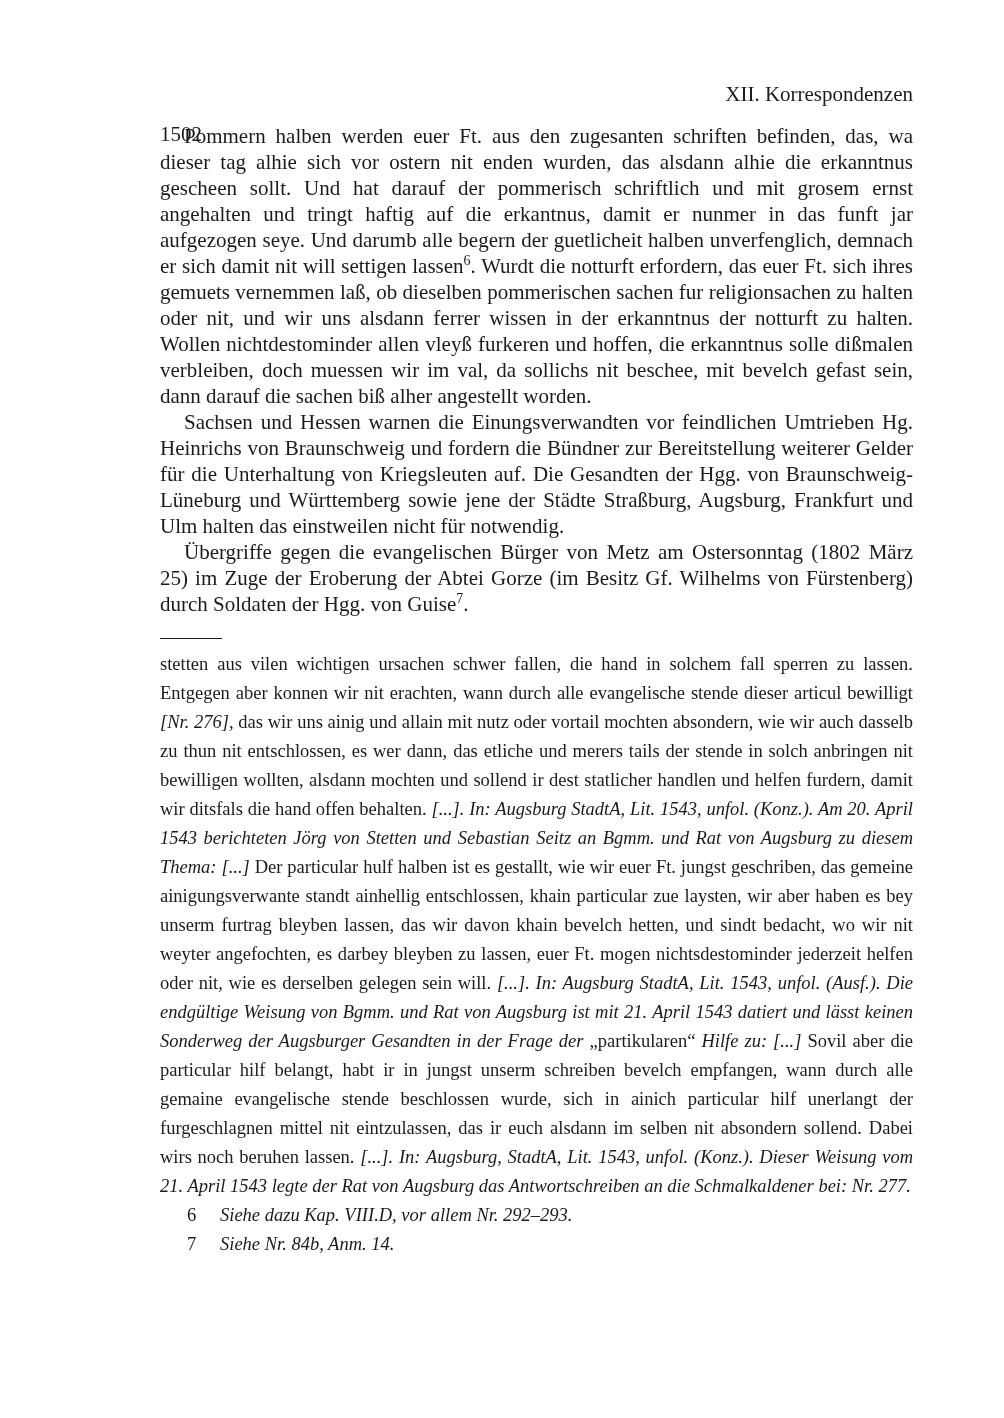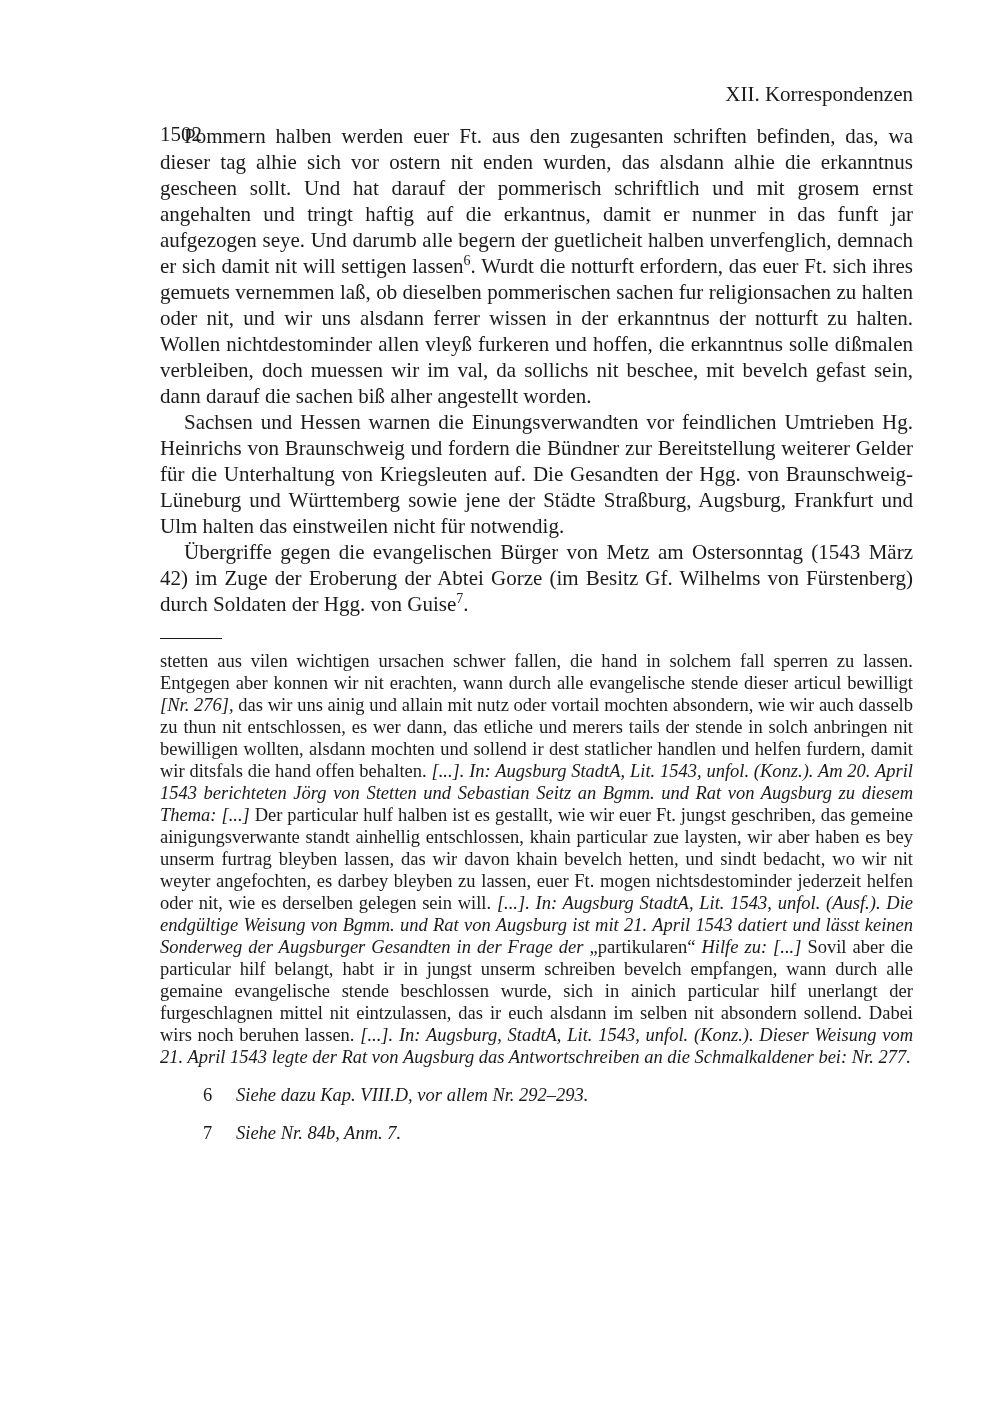--- a/index.html
+++ b/index.html
@@ -49,25 +49,25 @@
     vertical-align: super;
   }
   .footnote-rule {
     width: 62px;
     height: 0;
     border-top: 1.4px solid #1b1b1b;
     margin: 21px 0 11px 0;
   }
   .footnotes {
     font-size: 18.5px;
-    line-height: 22px;
+    line-height: 29px;
     text-align: justify;
   }
   .fn-cont { margin: 0; }
-  .fn-item { margin: 16px; }
+  .fn-item { margin: 0; }
   .fn-num {
     display: inline-block;
     margin-left: 27px;
     width: 33px;
     font-style: normal;
   }
 </style>
 </head>
 <body>
 
@@ -76,26 +76,26 @@
   <header class="running-header">
     <span class="page-num">1502</span>
     <span class="running-head">XII. Korrespondenzen</span>
   </header>
 
   <main class="text-block">
     <p class="para indent"><span>Pommern halben werden euer Ft. aus den zugesanten schriften befinden, das, wa dieser tag alhie sich vor ostern nit enden wurden, das alsdann alhie die erkanntnus gescheen sollt. Und hat darauf der pommerisch schriftlich und mit grosem ernst angehalten und tringt haftig auf die erkantnus, damit er nunmer in das funft jar aufgezogen seye. Und darumb alle begern der guetlicheit halben unverfenglich, demnach er sich damit nit will settigen lassen</span><sup class="fnref">6</sup><span>. Wurdt die notturft erfordern, das euer Ft. sich ihres gemuets vernemmen laß, ob dieselben pommerischen sachen fur religionsachen zu halten oder nit, und wir uns alsdann ferrer wissen in der erkanntnus der notturft zu halten. Wollen nichtdestominder allen vleyß furkeren und hoffen, die erkanntnus solle dißmalen verbleiben, doch muessen wir im val, da sollichs nit beschee, mit bevelch gefast sein, dann darauf die sachen biß alher angestellt worden.</span></p>
 
     <p class="para indent italic">Sachsen und Hessen warnen die Einungsverwandten vor feindlichen Umtrieben Hg. Heinrichs von Braunschweig und fordern die Bündner zur Bereitstellung weiterer Gelder für die Unterhaltung von Kriegsleuten auf. Die Gesandten der Hgg. von Braunschweig-Lüneburg und Württemberg sowie jene der Städte Straßburg, Augsburg, Frankfurt und Ulm halten das einstweilen nicht für notwendig.</p>
 
-    <p class="para indent italic"><span>Übergriffe gegen die evangelischen Bürger von Metz am Ostersonntag (1543 März 42) im Zuge der Eroberung der Abtei Gorze (im Besitz Gf. Wilhelms von Fürstenberg) durch Soldaten der Hgg. von Guise</span><sup class="fnref">7</sup><span>.</span></p>
+    <p class="para indent italic"><span>Übergriffe gegen die evangelischen Bürger von Metz am Ostersonntag (1802 März 25) im Zuge der Eroberung der Abtei Gorze (im Besitz Gf. Wilhelms von Fürstenberg) durch Soldaten der Hgg. von Guise</span><sup class="fnref">7</sup><span>.</span></p>
   </main>
 
   <div class="footnote-rule"></div>
 
   <section class="footnotes">
     <p class="fn-cont"><span>stetten aus vilen wichtigen ursachen schwer fallen, die hand in solchem fall sperren zu lassen. Entgegen aber konnen wir nit erachten, wann durch alle evangelische stende dieser articul bewilligt </span><span class="it">[Nr. 276],</span><span> das wir uns ainig und allain mit nutz oder vortail mochten absondern, wie wir auch dasselb zu thun nit entschlossen, es wer dann, das etliche und merers tails der stende in solch anbringen nit bewilligen wollten, alsdann mochten und sollend ir dest statlicher handlen und helfen furdern, damit wir ditsfals die hand offen behalten. </span><span class="it">[...]. In: Augsburg StadtA, Lit. 1543, unfol. (Konz.). Am 20. April 1543 berichteten Jörg von Stetten und Sebastian Seitz an Bgmm. und Rat von Augsburg zu diesem Thema: [...]</span><span> Der particular hulf halben ist es gestallt, wie wir euer Ft. jungst geschriben, das gemeine ainigungsverwante standt ainhellig entschlossen, khain particular zue laysten, wir aber haben es bey unserm furtrag bleyben lassen, das wir davon khain bevelch hetten, und sindt bedacht, wo wir nit weyter angefochten, es darbey bleyben zu lassen, euer Ft. mogen nichtsdestominder jederzeit helfen oder nit, wie es derselben gelegen sein will. </span><span class="it">[...]. In: Augsburg StadtA, Lit. 1543, unfol. (Ausf.). Die endgültige Weisung von Bgmm. und Rat von Augsburg ist mit 21. April 1543 datiert und lässt keinen Sonderweg der Augsburger Gesandten in der Frage der </span><span>„partikularen“</span><span class="it"> Hilfe zu: [...]</span><span> Sovil aber die particular hilf belangt, habt ir in jungst unserm schreiben bevelch empfangen, wann durch alle gemaine evangelische stende beschlossen wurde, sich in ainich particular hilf unerlangt der furgeschlagnen mittel nit eintzulassen, das ir euch alsdann im selben nit absondern sollend. Dabei wirs noch beruhen lassen. </span><span class="it">[...]. In: Augsburg, StadtA, Lit. 1543, unfol. (Konz.). Dieser Weisung vom 21. April 1543 legte der Rat von Augsburg das Antwortschreiben an die Schmalkaldener bei: Nr. 277.</span></p>
 
     <p class="fn-item"><span class="fn-num">6</span><span class="it">Siehe dazu Kap. VIII.D, vor allem Nr. 292–293.</span></p>
 
-    <p class="fn-item"><span class="fn-num">7</span><span class="it">Siehe Nr. 84b, Anm. 7.</span></p>
+    <p class="fn-item"><span class="fn-num">7</span><span class="it">Siehe Nr. 84b, Anm. 14.</span></p>
   </section>
 
 </div>
 
 </body></html>

